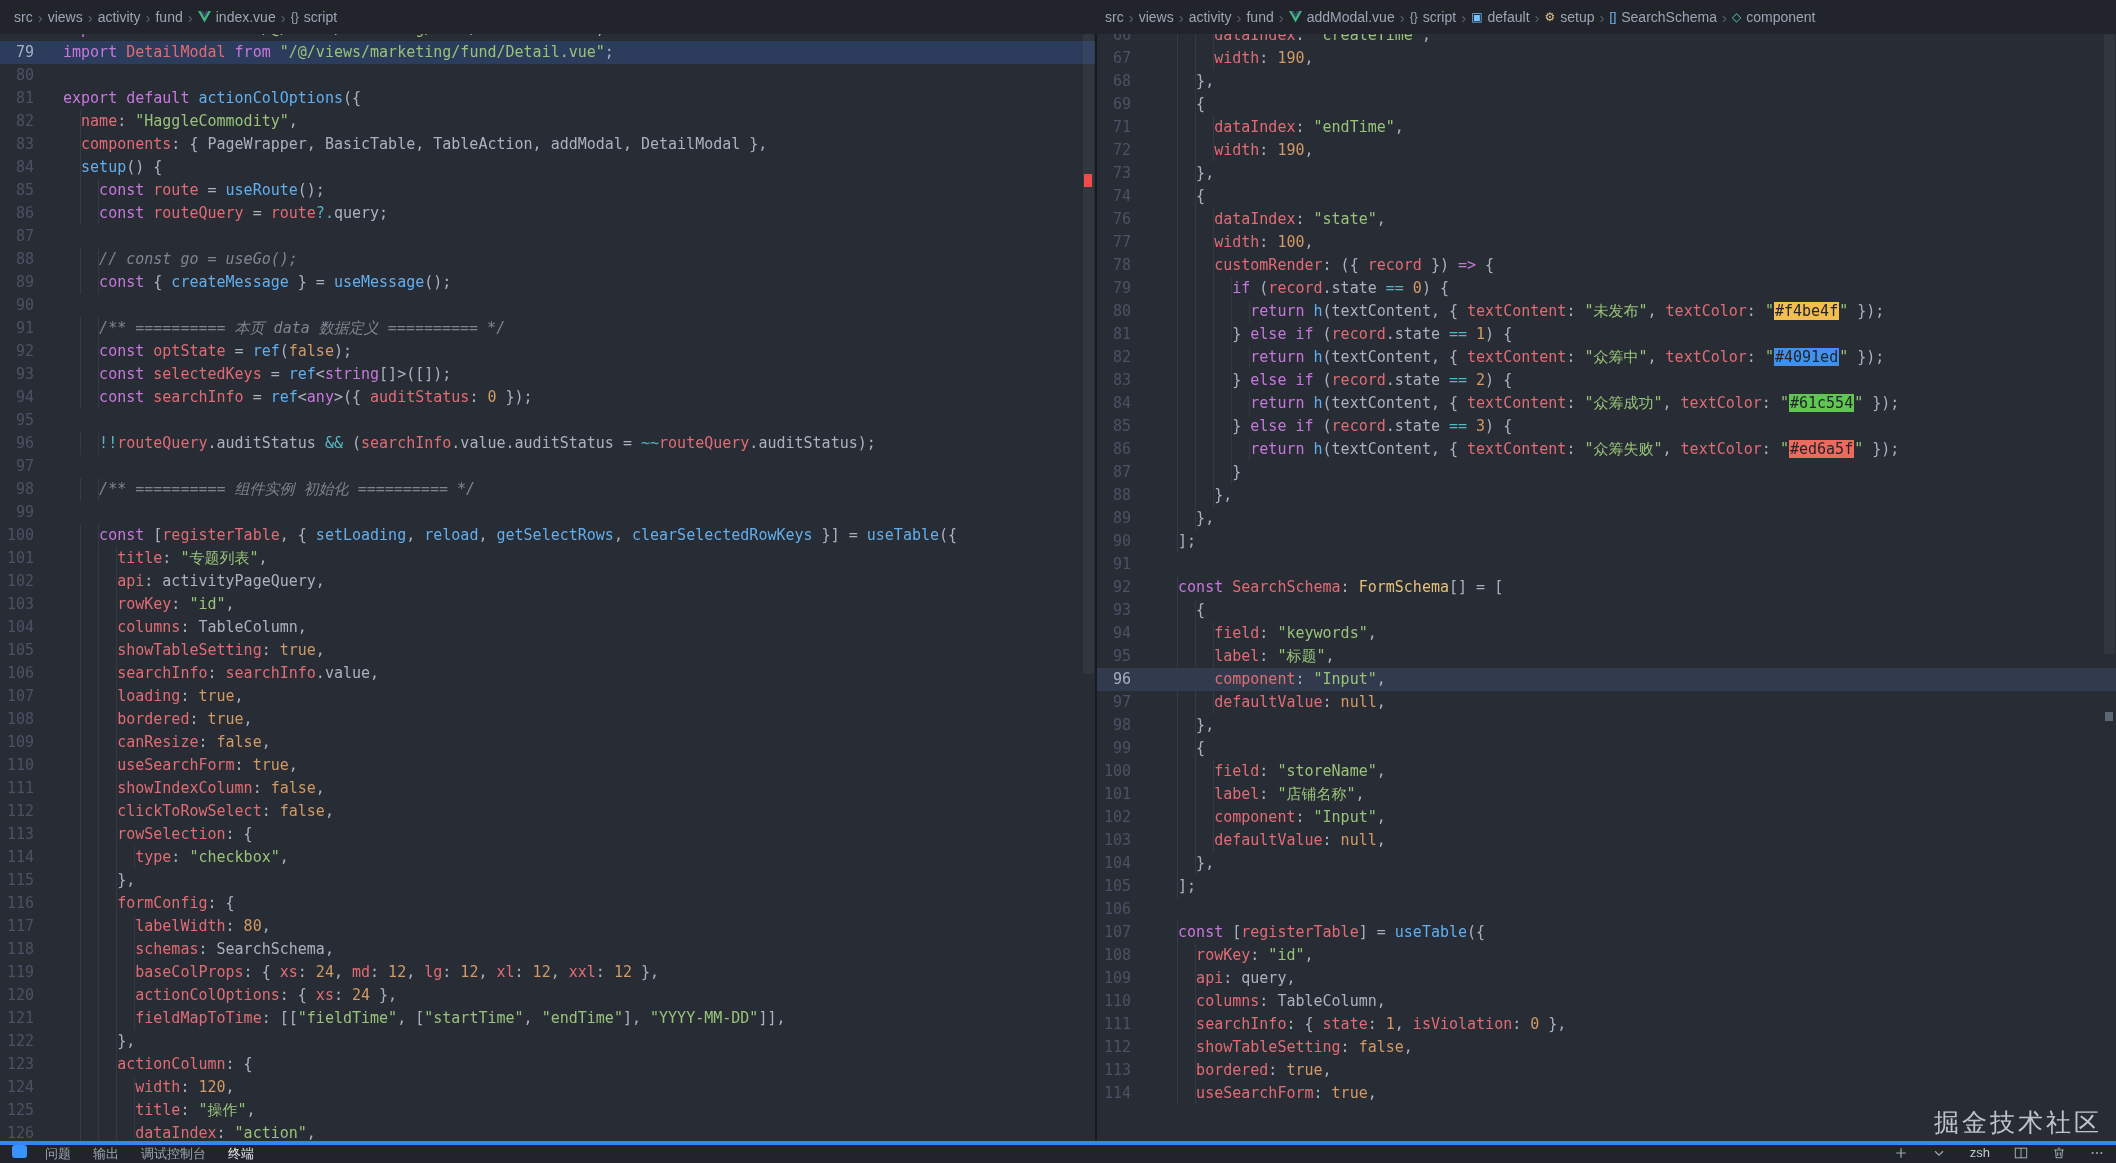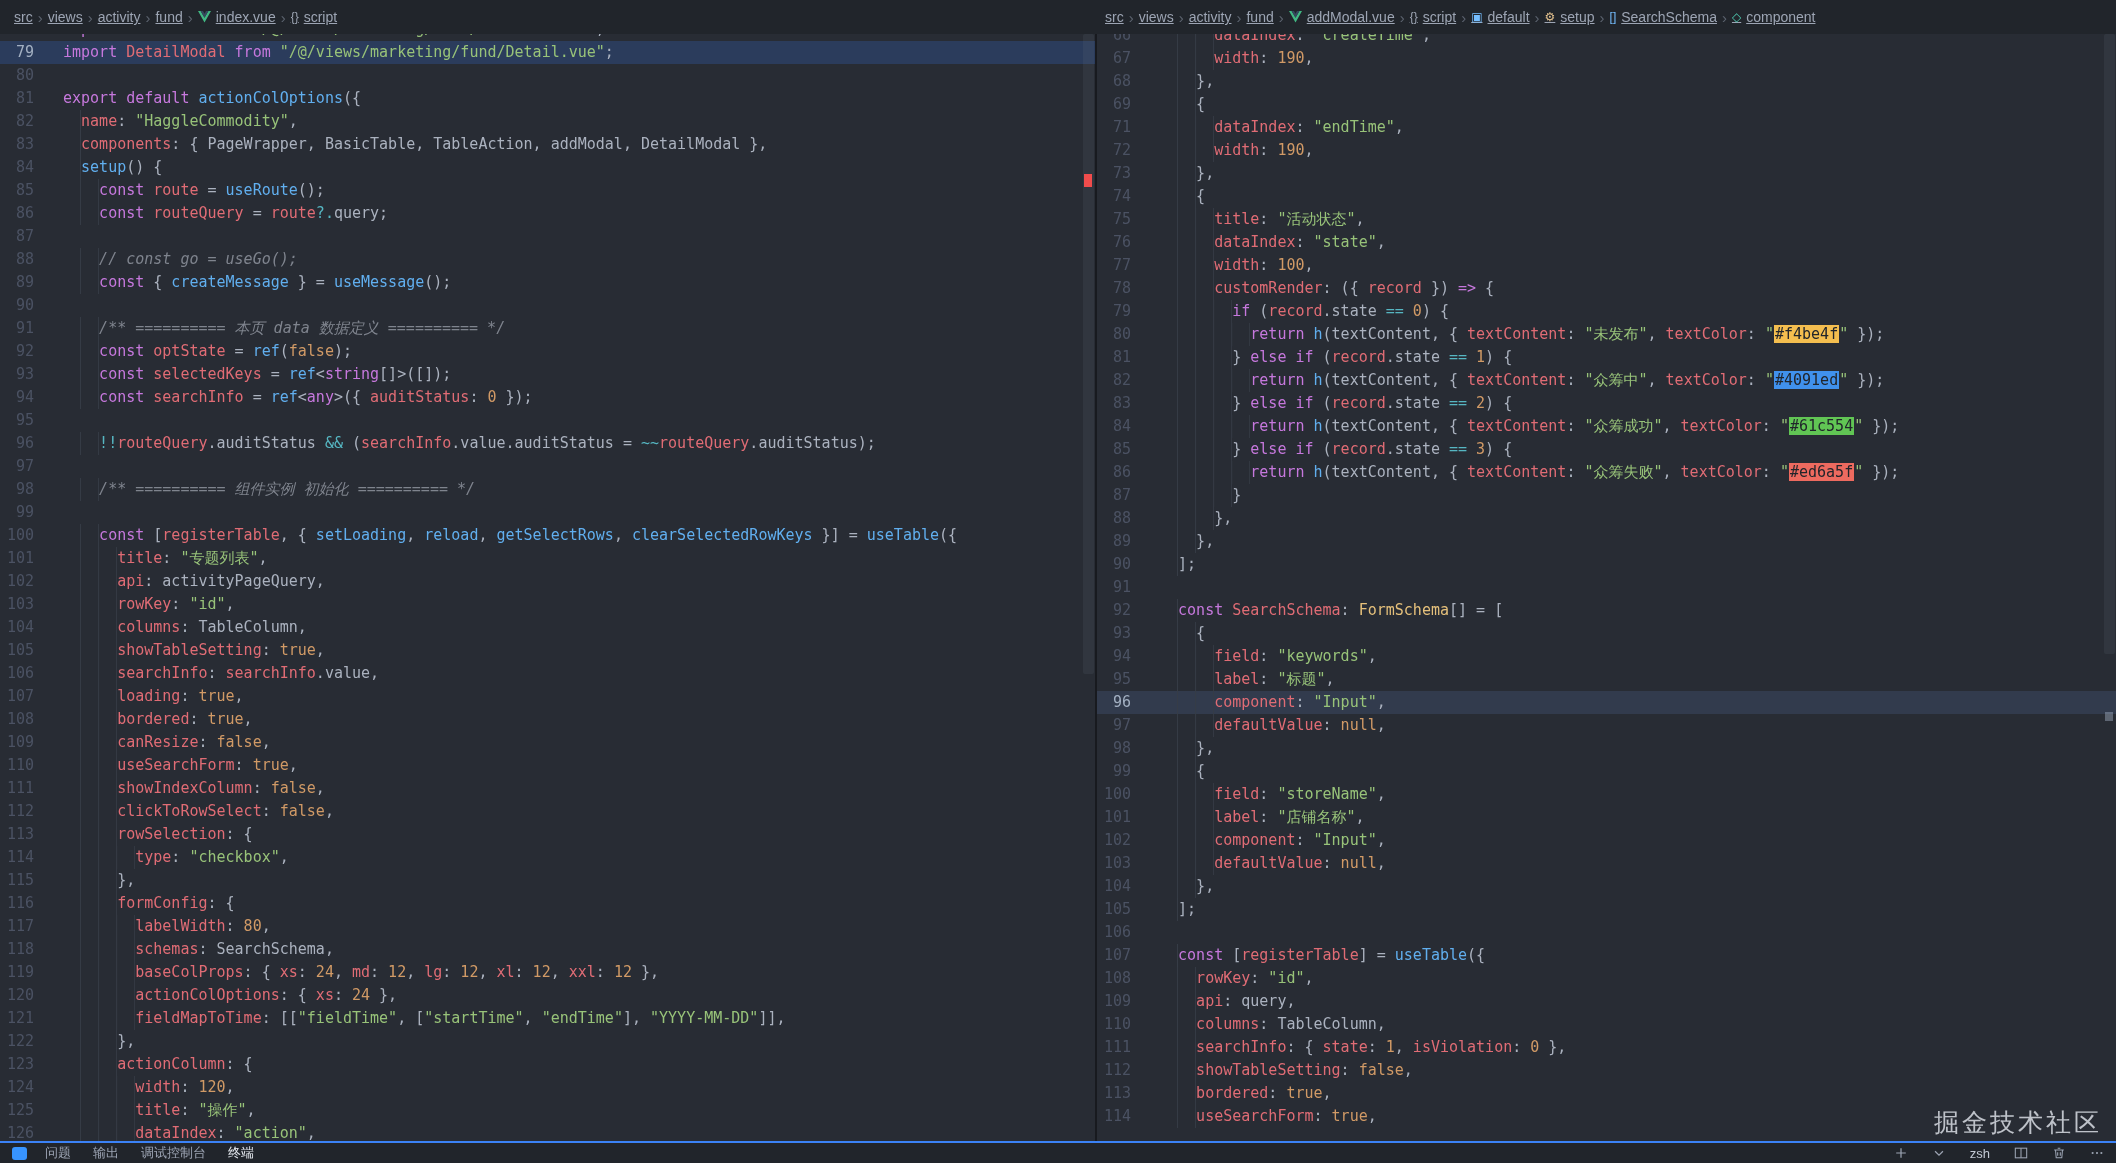--- a/index.html
+++ b/index.html
@@ -4,21 +4,21 @@
 <style>
   html,body{margin:0;padding:0;background:#282c34;width:2116px;height:1163px;overflow:hidden;}
   body{font-family:"DejaVu Sans Mono",monospace;font-size:15px;color:#abb2bf;}
 
   
   .breadcrumbs-bar{height:34px;background:#21252b;display:flex;align-items:center;
     font-family:"Liberation Sans",sans-serif;font-size:14px;color:#9da5b4;}
   .bc{display:flex;align-items:center;gap:3px;white-space:nowrap;overflow:hidden;}
   .bc-left{width:1097px;box-sizing:border-box;padding-left:14px;flex:none;}
   .bc-right{flex:1;padding-left:8px;}
-  .bc-item{display:flex;align-items:center;gap:5px;cursor:pointer;text-decoration:underline;}
+  .bc-item{display:flex;align-items:center;gap:5px;cursor:pointer;}
   .bc-sep{color:#5c636f;font-size:15px;margin:0 2px;}
   .bc-icon{display:inline-flex;align-items:center;font-size:12px;line-height:1;}
 
   
   .editors{position:relative;height:1107px;display:flex;background:#282c34;}
   .pane{position:relative;overflow:hidden;height:100%;}
   .pane-left{width:1095px;flex:none;}
   .divider{width:2px;background:#181a1f;flex:none;}
   .pane-right{flex:1;}
   .code-scroll{position:absolute;left:0;right:0;}
@@ -50,22 +50,22 @@
   .ruler{position:absolute;top:0;right:0;width:14px;height:100%;}
   .thumb{position:absolute;right:1px;width:11px;background:rgba(100,110,126,0.16);border-radius:2px;}
   .marker-error{position:absolute;right:3px;top:140px;width:8px;height:13px;background:#f14c4c;}
   .marker-line{position:absolute;right:3px;top:678px;width:8px;height:9px;background:rgba(160,172,192,0.45);}
 
   
   .watermark{position:absolute;right:14px;bottom:2px;font-family:"Liberation Sans",sans-serif;
     font-size:25px;letter-spacing:3px;color:#dfe3ea;opacity:.82;z-index:6;}
 
   
-  .bottom-bar{height:22px;background:#21252b;border-top:2px solid #3b82f6;box-sizing:border-box;
-    display:flex;align-items:center;font-family:"Liberation Sans",sans-serif;font-size:13px;
+  .bottom-bar{height:22px;background:#21252b;border-top:4px solid #3b82f6;box-sizing:border-box;
+    display:flex;align-items:flex-start;font-family:"Liberation Sans",sans-serif;font-size:13px;
     color:#9da5b4;padding:0 12px;gap:18px;}
   .badge{width:15px;height:13px;border-radius:3px;background:#3794ff;flex:none;}
   .panel-tabs{display:flex;gap:22px;}
   .panel-tab{cursor:pointer;}
   .panel-tab.active{color:#e6eaf0;}
   .bottom-right{margin-left:auto;display:flex;align-items:center;gap:24px;}
   .tbtn{display:inline-flex;align-items:center;cursor:pointer;}
   .shell-label{color:#c3c9d4;}
 </style>
 </head>
@@ -220,21 +220,20 @@
   <div class="pane pane-right">
     <div class="code-scroll" id="code-right">
         <div class="code-line"><span class="ln">66</span><span class="code"><span class="ind" style="width: 6ch;"></span><span class="tk-v">dataIndex</span><span class="tk-p">: </span><span class="tk-s">"createTime"</span><span class="tk-p">,</span></span></div>
         <div class="code-line"><span class="ln">67</span><span class="code"><span class="ind" style="width: 6ch;"></span><span class="tk-v">width</span><span class="tk-p">: </span><span class="tk-n">190</span><span class="tk-p">,</span></span></div>
         <div class="code-line"><span class="ln">68</span><span class="code"><span class="ind" style="width: 4ch;"></span><span class="tk-p">},</span></span></div>
         <div class="code-line"><span class="ln">69</span><span class="code"><span class="ind" style="width: 4ch;"></span><span class="tk-p">{</span></span></div>
         <div class="code-line"><span class="ln">71</span><span class="code"><span class="ind" style="width: 6ch;"></span><span class="tk-v">dataIndex</span><span class="tk-p">: </span><span class="tk-s">"endTime"</span><span class="tk-p">,</span></span></div>
         <div class="code-line"><span class="ln">72</span><span class="code"><span class="ind" style="width: 6ch;"></span><span class="tk-v">width</span><span class="tk-p">: </span><span class="tk-n">190</span><span class="tk-p">,</span></span></div>
         <div class="code-line"><span class="ln">73</span><span class="code"><span class="ind" style="width: 4ch;"></span><span class="tk-p">},</span></span></div>
         <div class="code-line"><span class="ln">74</span><span class="code"><span class="ind" style="width: 4ch;"></span><span class="tk-p">{</span></span></div>
-        <div class="code-line"><span class="ln">75</span><span class="code"><span class="ind" style="width: 6ch;"></span><span class="tk-v">title</span><span class="tk-p">: </span><span class="tk-s">"活动状态"</span><span class="tk-p">,</span></span></div>
         <div class="code-line"><span class="ln">76</span><span class="code"><span class="ind" style="width: 6ch;"></span><span class="tk-v">dataIndex</span><span class="tk-p">: </span><span class="tk-s">"state"</span><span class="tk-p">,</span></span></div>
         <div class="code-line"><span class="ln">77</span><span class="code"><span class="ind" style="width: 6ch;"></span><span class="tk-v">width</span><span class="tk-p">: </span><span class="tk-n">100</span><span class="tk-p">,</span></span></div>
         <div class="code-line"><span class="ln">78</span><span class="code"><span class="ind" style="width: 6ch;"></span><span class="tk-v">customRender</span><span class="tk-p">: ({ </span><span class="tk-v">record</span><span class="tk-p"> }) </span><span class="tk-k">=&gt;</span><span class="tk-p"> {</span></span></div>
         <div class="code-line"><span class="ln">79</span><span class="code"><span class="ind" style="width: 8ch;"></span><span class="tk-k">if</span><span class="tk-p"> (</span><span class="tk-v">record</span><span class="tk-p">.state </span><span class="tk-o">==</span><span class="tk-p"> </span><span class="tk-n">0</span><span class="tk-p">) {</span></span></div>
         <div class="code-line"><span class="ln">80</span><span class="code"><span class="ind" style="width: 10ch;"></span><span class="tk-k">return</span><span class="tk-p"> </span><span class="tk-f">h</span><span class="tk-p">(textContent, { </span><span class="tk-v">textContent</span><span class="tk-p">: </span><span class="tk-s">"未发布"</span><span class="tk-p">, </span><span class="tk-v">textColor</span><span class="tk-p">: </span><span class="tk-s">"</span><span class="sw" style="background: rgb(244, 190, 79);">#f4be4f</span><span class="tk-s">"</span><span class="tk-p"> });</span></span></div>
         <div class="code-line"><span class="ln">81</span><span class="code"><span class="ind" style="width: 8ch;"></span><span class="tk-p">} </span><span class="tk-k">else</span><span class="tk-p"> </span><span class="tk-k">if</span><span class="tk-p"> (</span><span class="tk-v">record</span><span class="tk-p">.state </span><span class="tk-o">==</span><span class="tk-p"> </span><span class="tk-n">1</span><span class="tk-p">) {</span></span></div>
         <div class="code-line"><span class="ln">82</span><span class="code"><span class="ind" style="width: 10ch;"></span><span class="tk-k">return</span><span class="tk-p"> </span><span class="tk-f">h</span><span class="tk-p">(textContent, { </span><span class="tk-v">textContent</span><span class="tk-p">: </span><span class="tk-s">"众筹中"</span><span class="tk-p">, </span><span class="tk-v">textColor</span><span class="tk-p">: </span><span class="tk-s">"</span><span class="sw" style="background: rgb(64, 145, 237);">#4091ed</span><span class="tk-s">"</span><span class="tk-p"> });</span></span></div>
         <div class="code-line"><span class="ln">83</span><span class="code"><span class="ind" style="width: 8ch;"></span><span class="tk-p">} </span><span class="tk-k">else</span><span class="tk-p"> </span><span class="tk-k">if</span><span class="tk-p"> (</span><span class="tk-v">record</span><span class="tk-p">.state </span><span class="tk-o">==</span><span class="tk-p"> </span><span class="tk-n">2</span><span class="tk-p">) {</span></span></div>
         <div class="code-line"><span class="ln">84</span><span class="code"><span class="ind" style="width: 10ch;"></span><span class="tk-k">return</span><span class="tk-p"> </span><span class="tk-f">h</span><span class="tk-p">(textContent, { </span><span class="tk-v">textContent</span><span class="tk-p">: </span><span class="tk-s">"众筹成功"</span><span class="tk-p">, </span><span class="tk-v">textColor</span><span class="tk-p">: </span><span class="tk-s">"</span><span class="sw" style="background: rgb(97, 197, 84);">#61c554</span><span class="tk-s">"</span><span class="tk-p"> });</span></span></div>
         <div class="code-line"><span class="ln">85</span><span class="code"><span class="ind" style="width: 8ch;"></span><span class="tk-p">} </span><span class="tk-k">else</span><span class="tk-p"> </span><span class="tk-k">if</span><span class="tk-p"> (</span><span class="tk-v">record</span><span class="tk-p">.state </span><span class="tk-o">==</span><span class="tk-p"> </span><span class="tk-n">3</span><span class="tk-p">) {</span></span></div>

